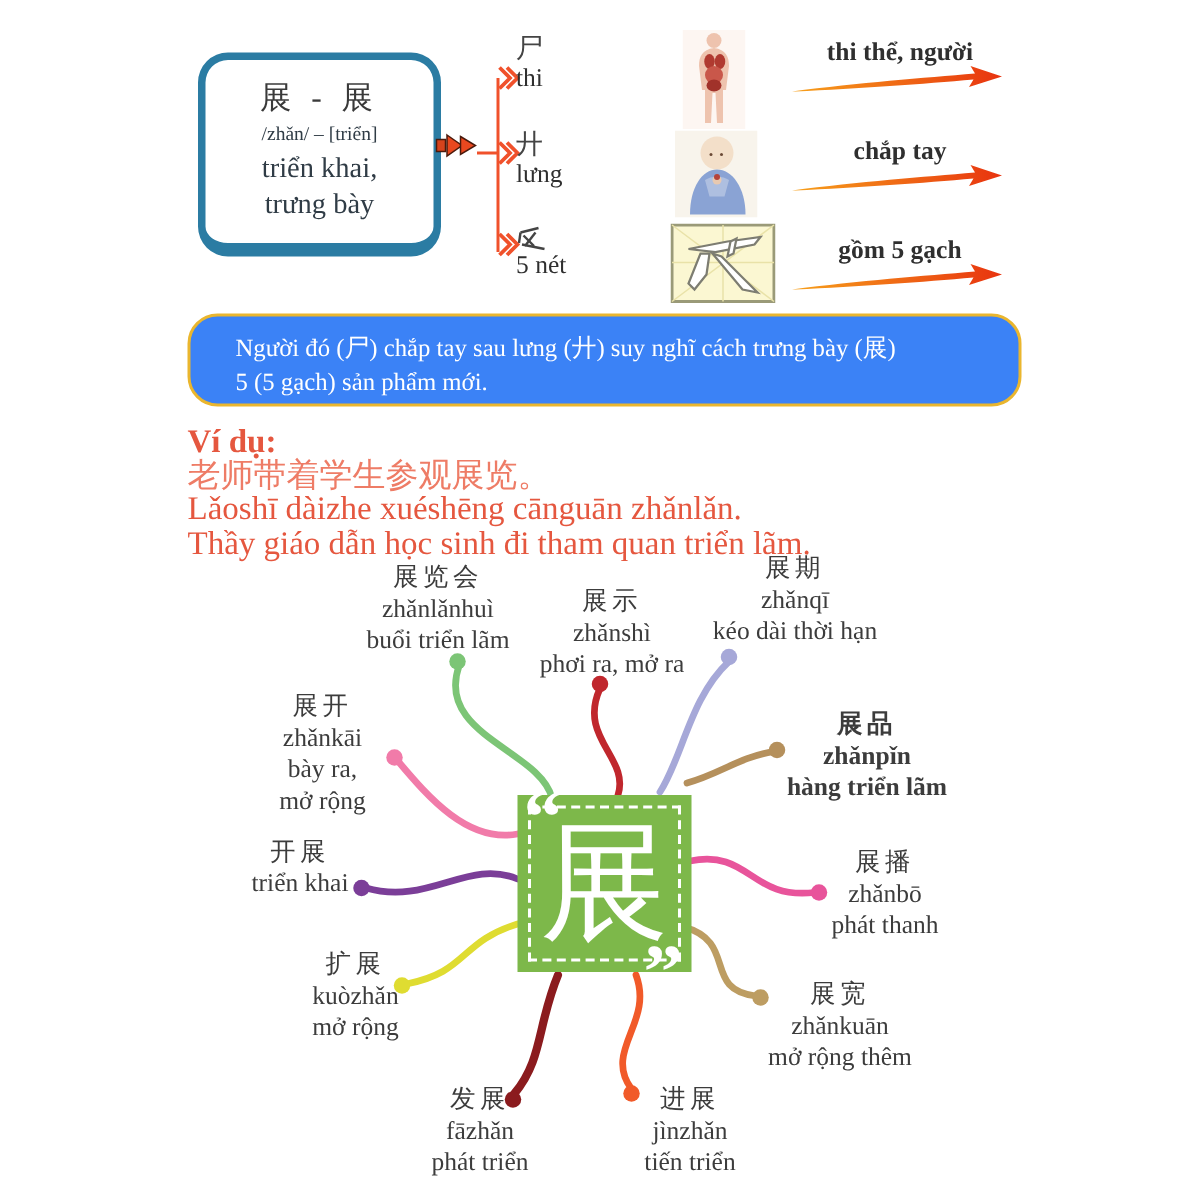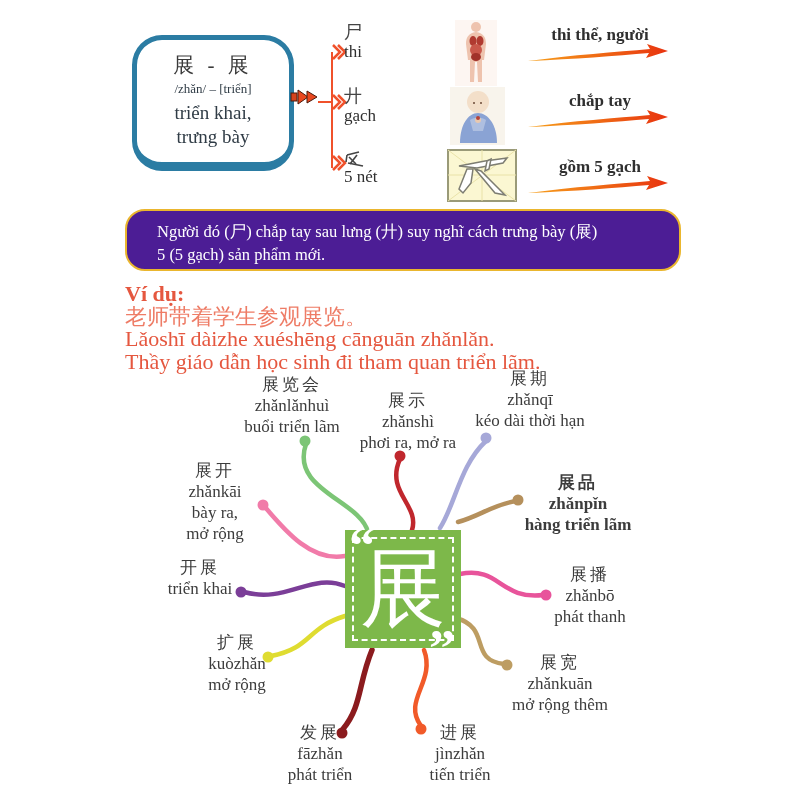--- a/index.html
+++ b/index.html
@@ -1,21 +1,21 @@
 <!DOCTYPE html>
 <html><head>
 <meta charset="utf-8">
 <style>
   html,body{margin:0;padding:0;background:#fff;}
   .page{position:relative;width:800px;height:800px;background:#ffffff;overflow:hidden;
         font-family:"Liberation Serif","DejaVu Serif",serif;color:#3d3d3d;}
 
   
   .char-box{position:absolute;left:132px;top:35px;width:152px;height:122px;
-    border:5px solid #2b7ca3;border-bottom-width:9px;border-radius:30px;
+    border:5px solid #2b7ca3;border-bottom-width:9px;border-radius:20px;
     display:flex;flex-direction:column;justify-content:center;align-items:center;
     text-align:center;line-height:24px;}
   .char-box .hanzi{font-size:21px;color:#3a3a3a;letter-spacing:4px;}
   .char-box .phon{font-size:13px;color:#303c46;}
   .char-box .mean{font-size:19px;color:#303c46;}
 
   
   .ff-arrow{position:absolute;left:290px;top:87px;}
 
   
@@ -34,21 +34,21 @@
   .img3{left:447px;top:149px;}
 
   
   .expl{position:absolute;width:170px;text-align:center;font-weight:bold;font-size:17px;color:#2f2f2f;}
   .expl1{left:515px;top:25px;} .expl2{left:515px;top:91px;} .expl3{left:515px;top:157px;}
   .swoosh{position:absolute;width:140px;height:18px;}
   .sw1{left:528px;top:44px;} .sw2{left:528px;top:110px;} .sw3{left:528px;top:176px;}
 
   
   .banner{position:absolute;left:125px;top:209px;width:556px;height:62px;
-    background:#4c1d95;border:2px solid #eab62e;border-radius:20px;
+    background:#3b82f6;border:2px solid #eab62e;border-radius:20px;
     box-sizing:border-box;padding:9px 14px 0 30px;color:#ffffff;
     font-size:16.5px;line-height:23px;}
 
   
   .example{position:absolute;left:125px;top:283px;font-size:22px;line-height:22.5px;font-family:Liberation Serif, serif;}
   .example .vd{color:#e5573f;font-weight:600;}
   .example .cn{color:#ee7c66;}
   .example .py{color:#e5573f;}
   .example .vi{color:#e5573f;}
 
@@ -108,21 +108,21 @@
         <polyline points="20,116 27,123 20,130"></polyline>
     </g>
   </svg>
 
   <div class="comp comp1">
     <span class="glyph">尸</span>
     <span class="read">thi</span>
   </div>
   <div class="comp comp2">
     <span class="glyph">廾</span>
-    <span class="read">gạch</span>
+    <span class="read">lưng</span>
   </div>
   <div class="comp comp3">
     <svg width="20" height="17" style="display:block">
       <g stroke="#444" stroke-width="1.6" fill="none">
         <path d="M3,5 L15,2"></path>
           <path d="M3,5 L2,12"></path>
         <path d="M5,7 L12,14"></path>
           <path d="M13,5 L6,14"></path>
         <path d="M4,13 L19,16"></path>
       </g>

